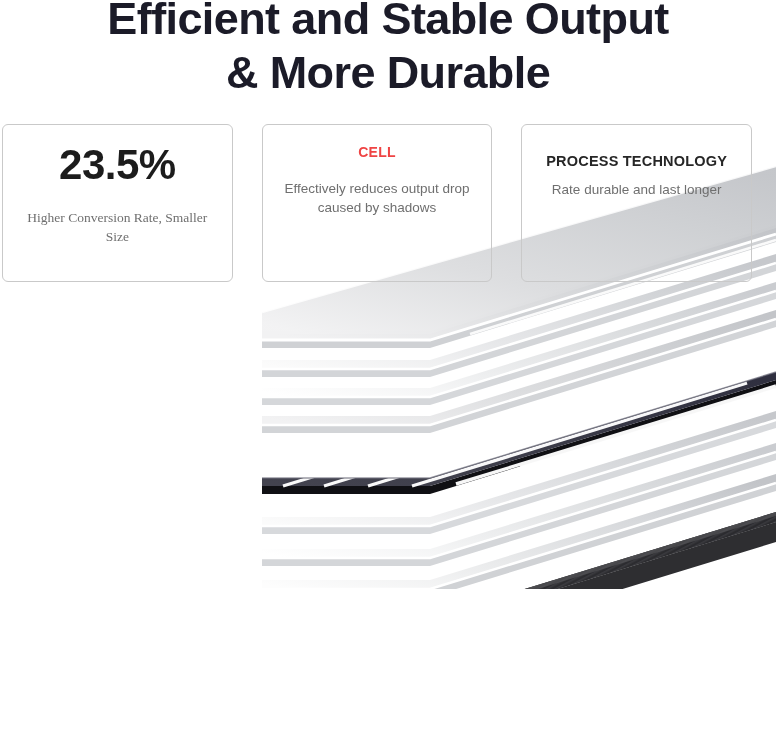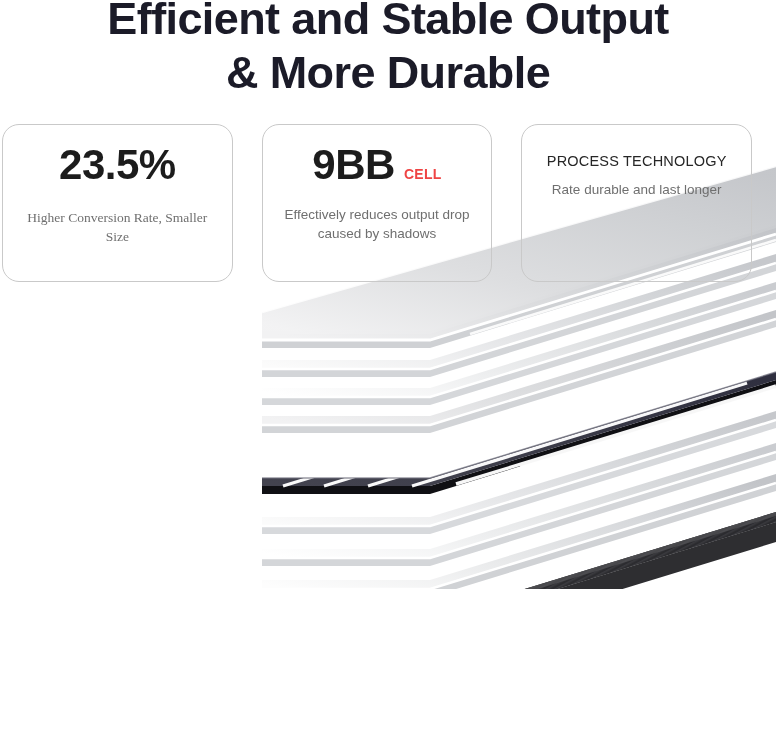--- a/index.html
+++ b/index.html
@@ -36,21 +36,21 @@
     position:absolute;
     left:2px; top:124px;
     width:750px; height:158px;
     display:flex;
     gap:29px;
     z-index:30;
   }
   .card {
     flex:1 1 0;
     border:1px solid #c9c9c9;
-    border-radius:17px;
+    border-radius:6px;
     background:transparent;
     display:flex;
     flex-direction:column;
     align-items:center;
     justify-content:flex-start;
     padding-top:19px;
     text-align:center;
   }
   .card-big {
     font-weight:800;
@@ -70,21 +70,21 @@
   }
   .card-suffix {
     font-size:14px;
     font-weight:800;
     color:#ef4444;
     letter-spacing:0.3px;
   }
   .card-sub-strong {
     margin-top:9px;
     font-size:14.5px;
-    font-weight:400;
+    font-weight:700;
     color:#262626;
     letter-spacing:0.2px;
   }
   .card-desc {
     font-size:13.5px;
     line-height:19px;
     color:#6f6f6f;
     font-weight:400;
     padding:0 14px;
   }
@@ -252,21 +252,20 @@
 
     <div class="card c1">
       <div class="headline-row">
         <span class="card-big">23.5%</span>
       </div>
       <div class="card-desc">Higher Conversion Rate, Smaller Size</div>
     </div>
 
     <div class="card c2">
       <div class="headline-row">
-        <span class="card-big">9BB</span>
         <span class="card-suffix">CELL</span>
       </div>
       <div class="card-desc">Effectively reduces output drop caused by shadows</div>
     </div>
 
     <div class="card c3">
       <div class="card-sub-strong">PROCESS TECHNOLOGY</div>
       <div class="card-desc">Rate durable and last longer</div>
     </div>
 

